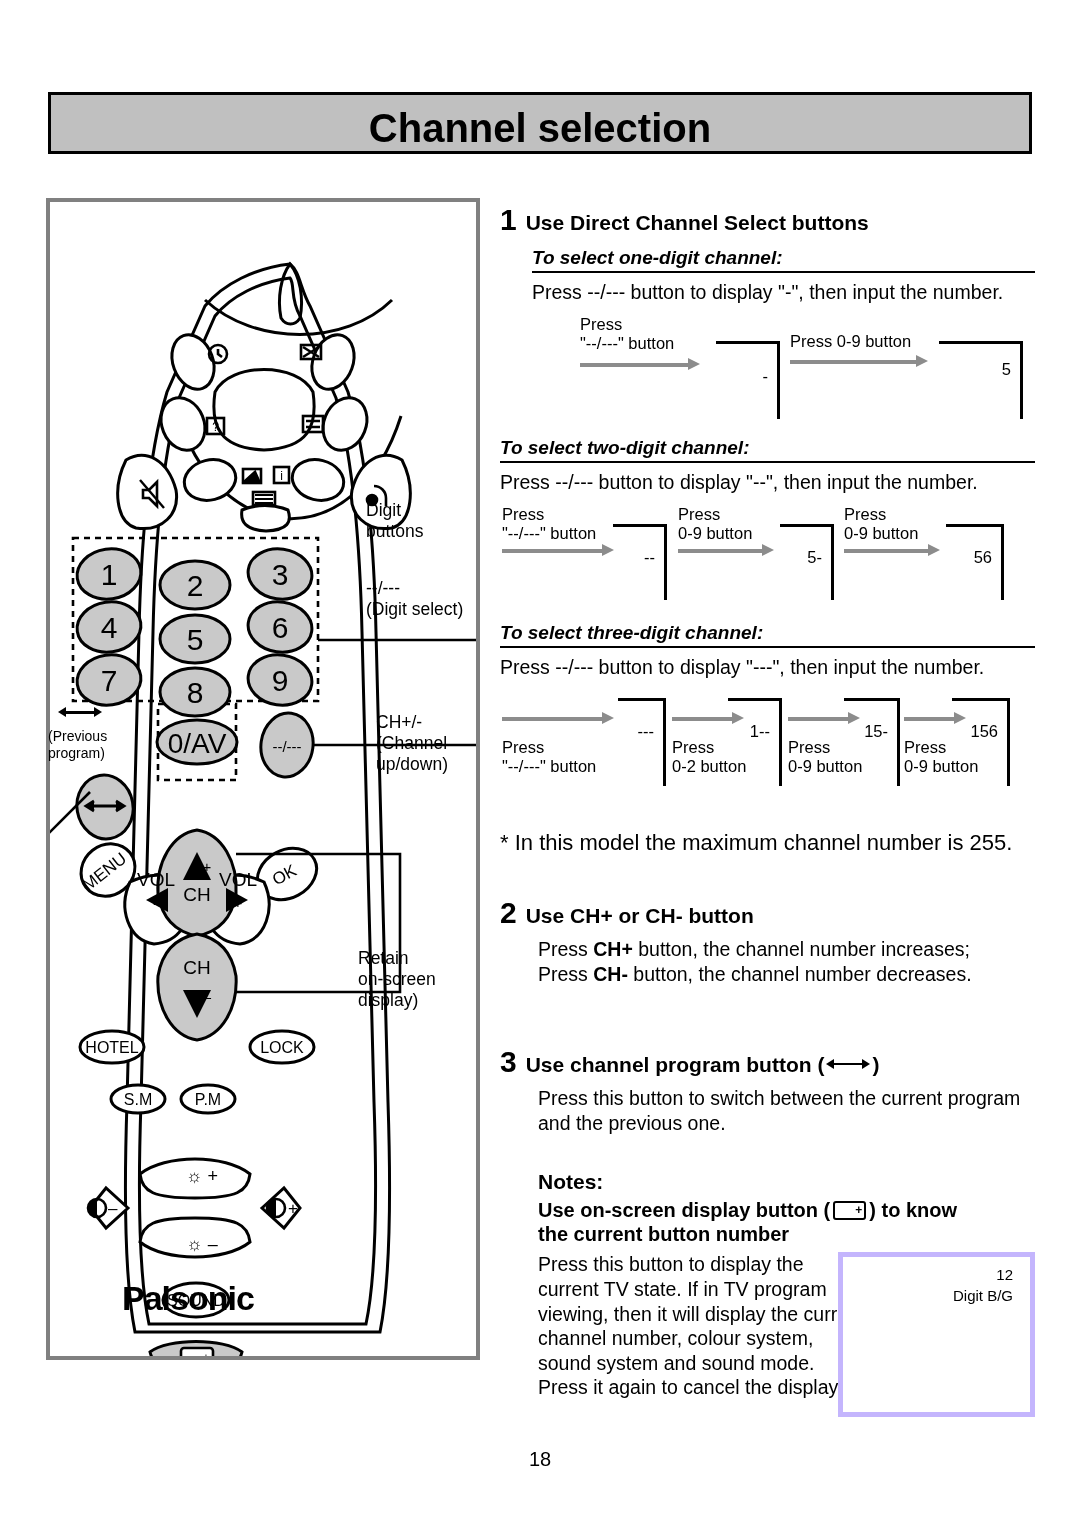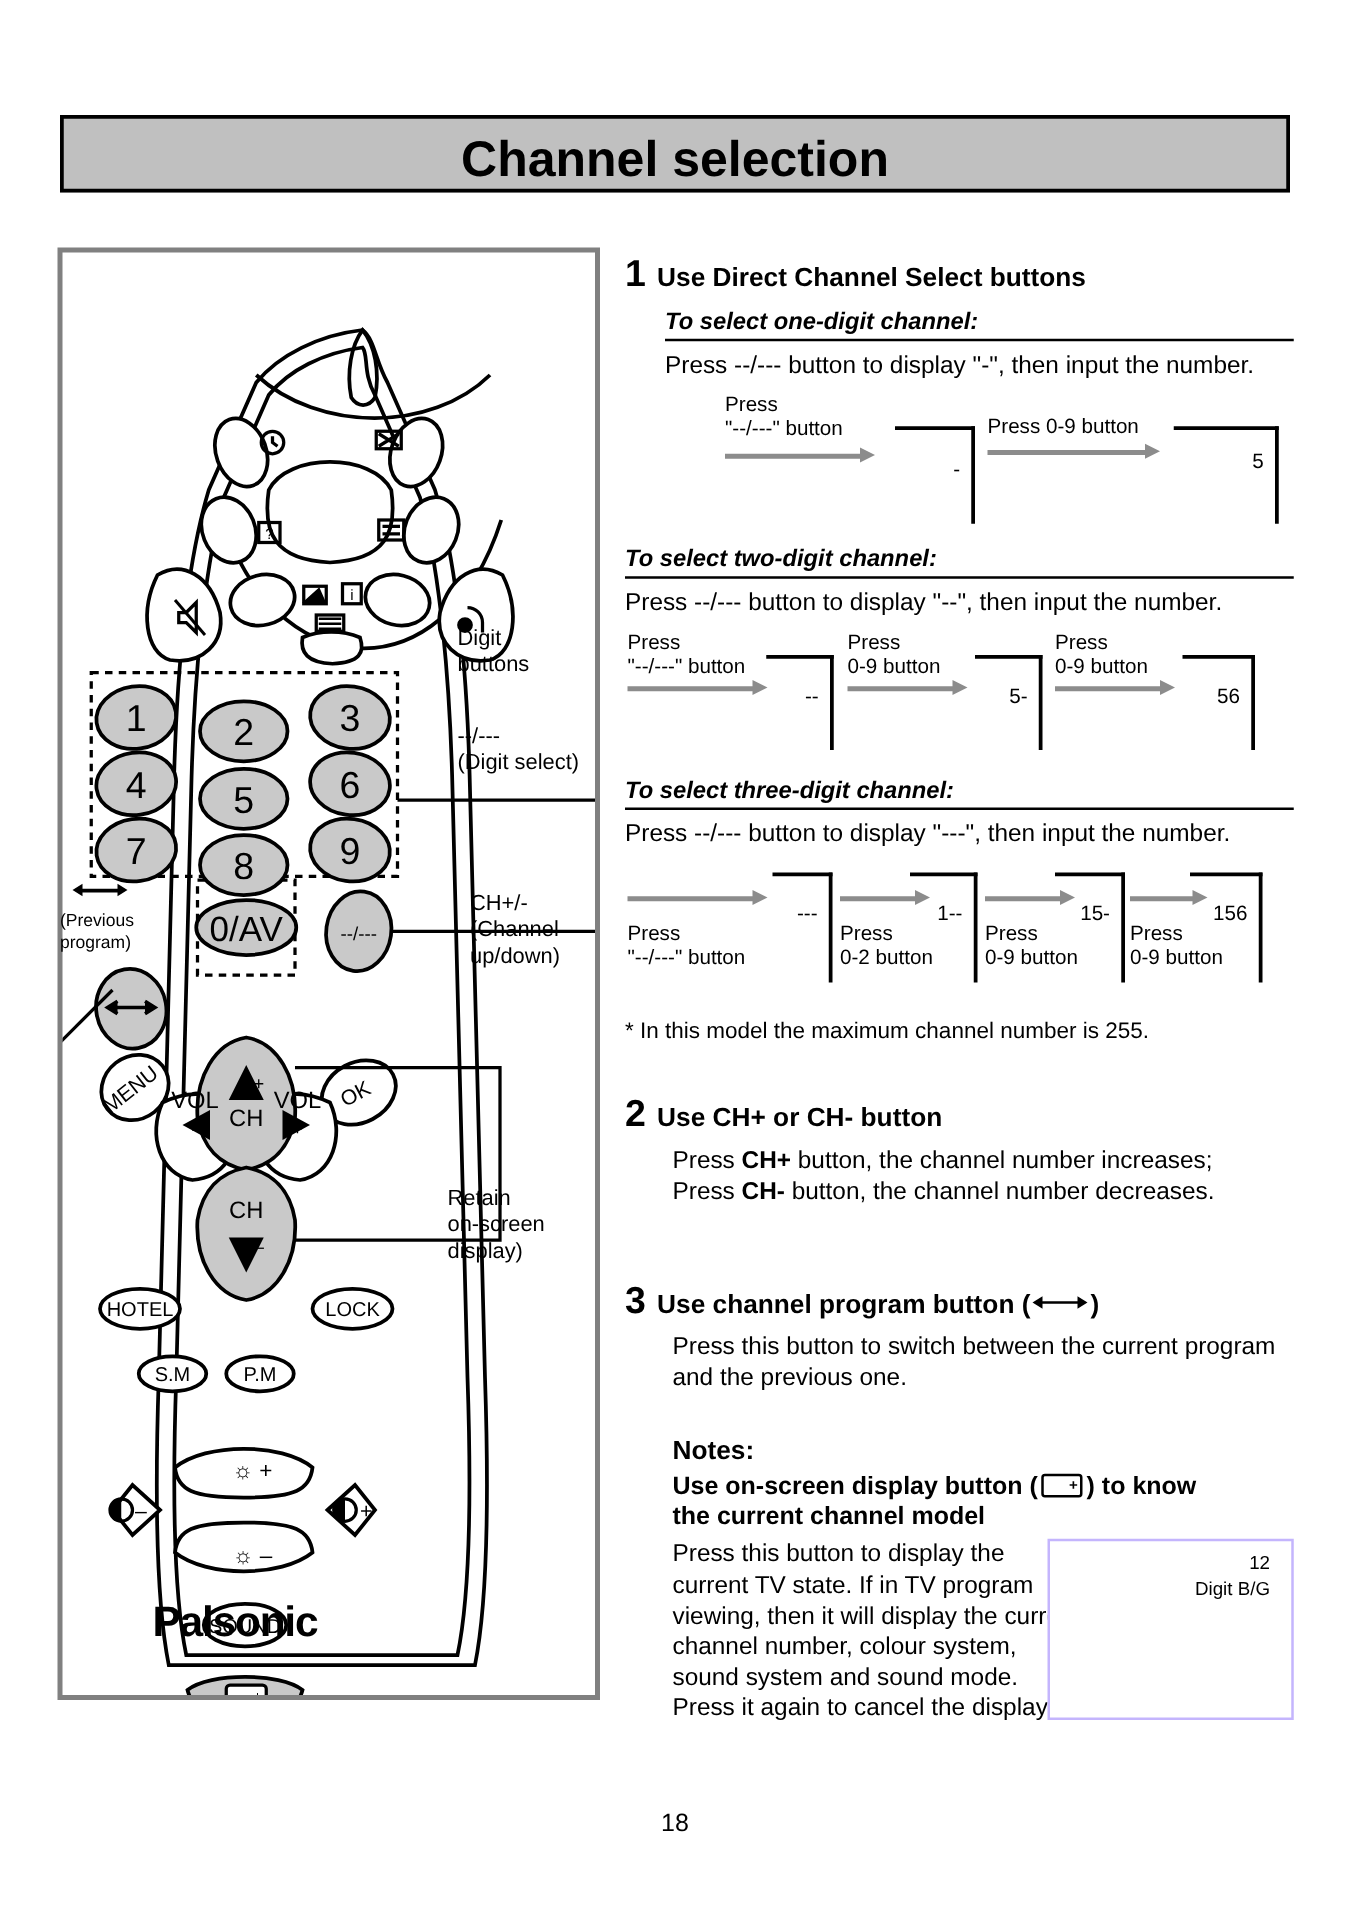--- a/index.html
+++ b/index.html
@@ -69,38 +69,38 @@
   
   .disp{
     position:absolute;
     border-top:3px solid #000; border-right:3px solid #000;
   }
   .disp .val{
     position:absolute; right:9px; font-size:16.5px; line-height:1;
     white-space:pre;
   }
 
-  .footnote{ font-size:18px; margin-top:6px; }
+  .footnote{ font-size:22px; margin-top:22px; }
 
   
   .notes-title{ font-size:21px; font-weight:bold; }
   .notes-head{ font-size:20px; font-weight:bold; line-height:1.22; }
   .osd-glyph{
     display:inline-block; vertical-align:-3px;
     width:33px; height:19px; border:2.5px solid #000; border-radius:3px;
     position:relative; margin:0 3px;
   }
   .osd-glyph::after{
     content:"+"; position:absolute; right:2px; top:50%;
     transform:translateY(-50%); font-size:12px; font-weight:bold; line-height:1;
   }
   .notes-body{ font-size:19.5px; line-height:1.26; width:330px; }
   .tv-box{
-    position:absolute; right:0; top:0; width:197px; height:145px;
-    border:2px solid #c4b5fd; background:#fff;
+    position:absolute; right:0; top:0; width:197px; height:165px;
+    border:5px solid #c4b5fd; background:#fff;
   }
   .tv-text{
     position:absolute; right:17px; top:8px; text-align:right;
     font-size:15px; line-height:1.35;
   }
 
   .prev-arrow-inline{
     display:inline-block; vertical-align:2px; width:44px; height:12px;
     position:relative; margin:0 2px;
   }
@@ -509,21 +509,21 @@
           <span>Use channel program button (</span><span class="prev-arrow-inline"><span class="lh"></span><span class="bar"></span><span class="rh"></span></span><span>)</span>
         </span>
       </div>
       <div class="body-line" style="margin-left:38px; margin-top:9px; width:492px;">Press this button to switch between the current program and the previous one.</div>
     </div>
 
     <div style="margin-top:34px; margin-left:38px; position:relative;">
       <div class="notes-title">Notes:</div>
       <div class="notes-head" style="margin-top:4px;">
         <span>Use on-screen display button (</span><span class="osd-glyph"></span><span>) to know</span><br>
-        <span>the current channel model</span>
+        <span>the current button number</span>
       </div>
       <div style="position:relative; margin-top:6px;">
         <div class="notes-body">Press this button to display the current TV state. If in TV program viewing, then it will display the current channel number, colour system, sound system and sound mode. Press it again to cancel the display.</div>
         <div class="tv-box">
           <div class="tv-text">
             <div>12</div>
             <div>Digit B/G</div>
           </div>
         </div>
       </div>

